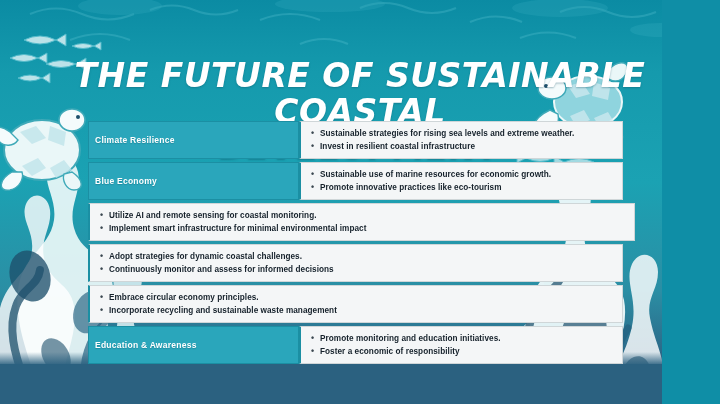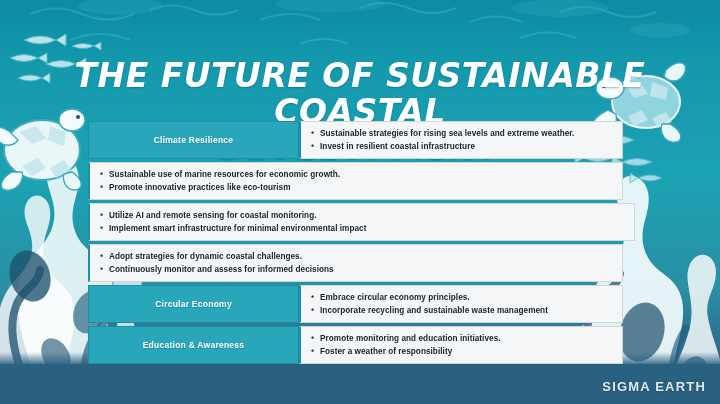--- a/index.html
+++ b/index.html
@@ -3,21 +3,21 @@
 <meta charset="utf-8">
 <title>The Future of Sustainable Coastal Development</title>
 <style>
   html,body{margin:0;padding:0;}
   body{
     width:720px;height:404px;overflow:hidden;
     font-family:"Liberation Sans", sans-serif;
     background:#0f8ea6;
   }
   #poster{
-    position:relative;width:720px;height:404px;overflow:hidden;
+    position:relative;width:662px;height:404px;overflow:hidden;
     background:#0f766e;
   }
 
   
   .bg-base{
     position:absolute;inset:0;
     background:
       linear-gradient(180deg,#0b8ba3 0%, #159aad 18%, #1ba2b3 45%, #2b8ea4 72%, #2c6384 90%, #2a5f7c 100%);
   }
   .bg-caustics{
@@ -66,21 +66,21 @@
     display:flex;
     align-items:stretch;
     margin-bottom:3px;
     min-height:36px;
   }
   .cell-label{
     width:211px;
     flex:0 0 211px;
     background:#2aa6bb;
     border:1px solid #1b8fa3;
-    display:flex;align-items:center;justify-content:center;
+    display:flex;align-items:center;justify-content:flex-start;
     color:#ffffff;
     font-size:8.5px;
     font-weight:700;
     letter-spacing:.25px;
     text-align:center;
     padding:4px 6px;
     box-sizing:border-box;
     text-shadow:0 1px 1px rgba(0,60,80,.25);
   }
   .cell-points{
@@ -240,20 +240,23 @@
           <span class="pt-text">Sustainable strategies for rising sea levels and extreme weather.</span>
         </div>
         <div class="pt">
           <span class="bullet">•</span>
           <span class="pt-text">Invest in resilient coastal infrastructure</span>
         </div>
       </div>
     </div>
 
     <div class="row">
+      <div class="cell-label">
+        <span>Blue Economy</span>
+      </div>
       <div class="cell-points">
         <div class="pt">
           <span class="bullet">•</span>
           <span class="pt-text">Sustainable use of marine resources for economic growth.</span>
         </div>
         <div class="pt">
           <span class="bullet">•</span>
           <span class="pt-text">Promote innovative practices like eco-tourism</span>
         </div>
       </div>
@@ -279,23 +282,20 @@
           <span class="pt-text">Adopt strategies for dynamic coastal challenges.</span>
         </div>
         <div class="pt">
           <span class="bullet">•</span>
           <span class="pt-text">Continuously monitor and assess for informed decisions</span>
         </div>
       </div>
     </div>
 
     <div class="row">
-      <div class="cell-label">
-        <span>Circular Economy</span>
-      </div>
       <div class="cell-points">
         <div class="pt">
           <span class="bullet">•</span>
           <span class="pt-text">Embrace circular economy principles.</span>
         </div>
         <div class="pt">
           <span class="bullet">•</span>
           <span class="pt-text">Incorporate recycling and sustainable waste management</span>
         </div>
       </div>
@@ -305,22 +305,21 @@
       <div class="cell-label">
         <span>Education &amp; Awareness</span>
       </div>
       <div class="cell-points">
         <div class="pt">
           <span class="bullet">•</span>
           <span class="pt-text">Promote monitoring and education initiatives.</span>
         </div>
         <div class="pt">
           <span class="bullet">•</span>
-          <span class="pt-text">Foster a weather of responsibility</span>
+          <span class="pt-text">Foster a economic of responsibility</span>
         </div>
       </div>
     </div>
 
   </div>
 
-  <div class="watermark">SIGMA EARTH</div>
 
 </div>
 
 </body></html>

